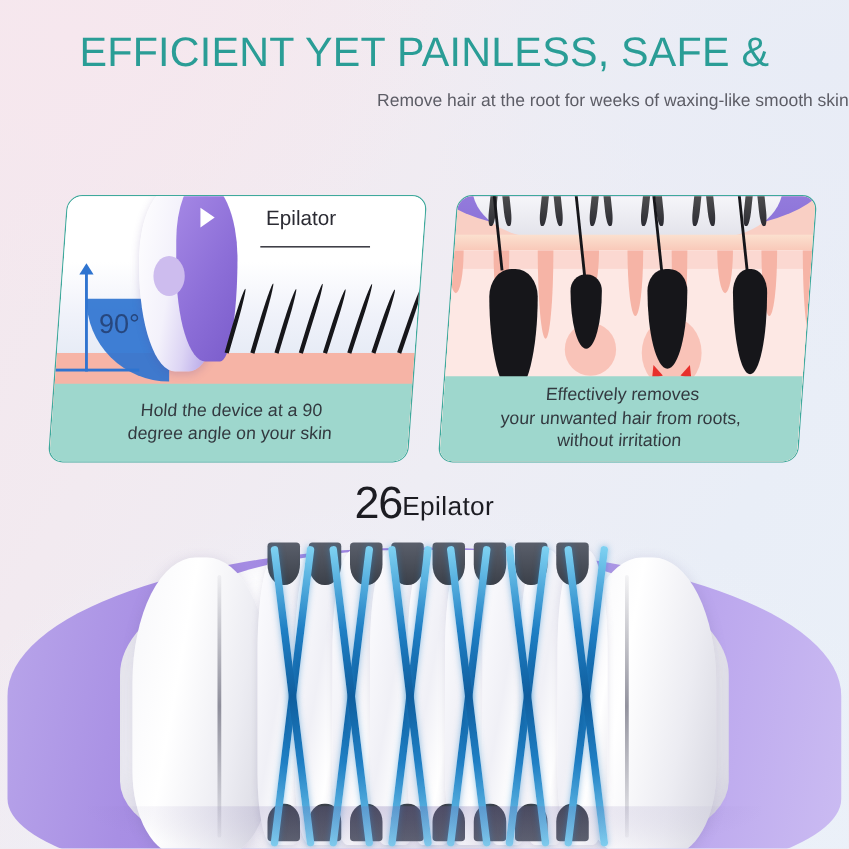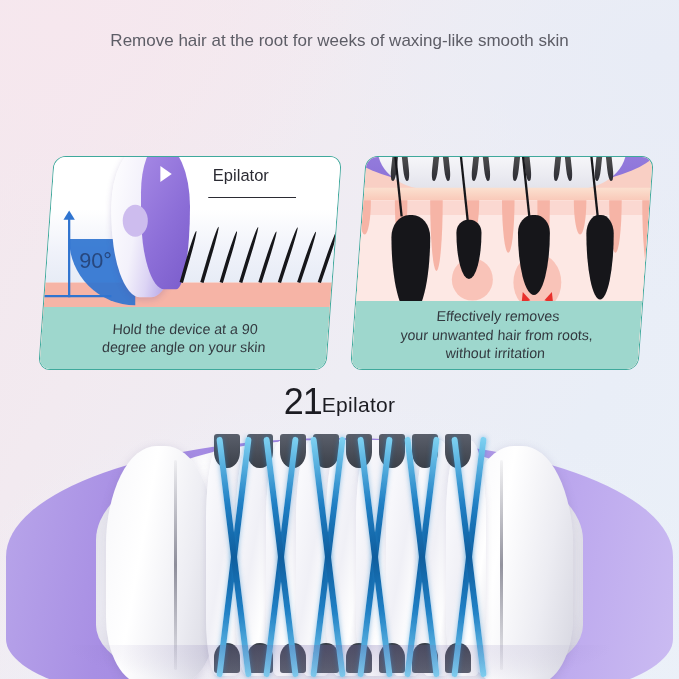--- a/index.html
+++ b/index.html
@@ -17,22 +17,23 @@
       linear-gradient(118deg, #f4e7ed 0%, #f2eaf0 26%, #eeedf4 52%, #e9eef7 78%, #eaf0f8 100%);
   }
 
   
   .head-wrap{position:absolute;left:0;top:22px;width:679px;text-align:center;}
   .h1{
     color:#2a9d96;font-size:33px;line-height:39px;letter-spacing:.2px;
     font-weight:400;white-space:nowrap;
   }
   .sub{
-    margin-top:9px;color:#5d5d66;font-size:17px;line-height:20px;font-weight:400;
+    margin-top:9px;color:#5d5d66;font-size:14px;line-height:20px;font-weight:400;
     white-space:nowrap;
+    text-align:right;
   }
 
   
   .panel{
     position:absolute;top:156px;width:286px;height:212px;
     border:1.4px solid #3fa99c;border-radius:12px;
     background:#ffffff;overflow:hidden;
     transform:skewX(-4.2deg);
   }
   .panel.left{left:46px;}
@@ -156,20 +157,21 @@
   .blue-x i.b{transform:translateX(-50%) rotate(-7deg);}
   .shadow-bot{position:absolute;left:70px;right:70px;bottom:-10px;height:44px;
         background:radial-gradient(ellipse at 50% 0%, rgba(120,105,170,.30), rgba(120,105,170,0) 72%);}
 </style>
 </head>
 <body>
 
 <div id="stage">
 
   <div class="head-wrap">
+    <div class="h1">EFFICIENT YET PAINLESS, SAFE &amp;</div>
     <div class="sub">Remove hair at the root for weeks of waxing-like smooth skin</div>
   </div>
 
   <div class="panel left">
     <div class="pinner">
       <div class="sky"></div>
       <div class="skin1"></div>
       <div class="skin2"></div>
       <div class="wave"></div>
 
@@ -284,21 +286,21 @@
     <div class="cap">
       <div>
         <div>Effectively removes</div>
         <div>your unwanted hair from roots,</div>
         <div>without irritation</div>
       </div>
     </div>
   </div>
 
   <div class="tw-wrap">
-    <span class="tw-num">21</span><span class="tw-txt">Epilator</span>
+    <span class="tw-num">26</span><span class="tw-txt">Epilator</span>
   </div>
 
   <div class="product">
     <div class="body-purple"></div>
     <div class="body-inner"></div>
     <div class="cap-end l">
       <div class="cap-line" style="left:62%"></div>
     </div>
     <div class="cap-end r">
       <div class="cap-line" style="left:34%"></div>

